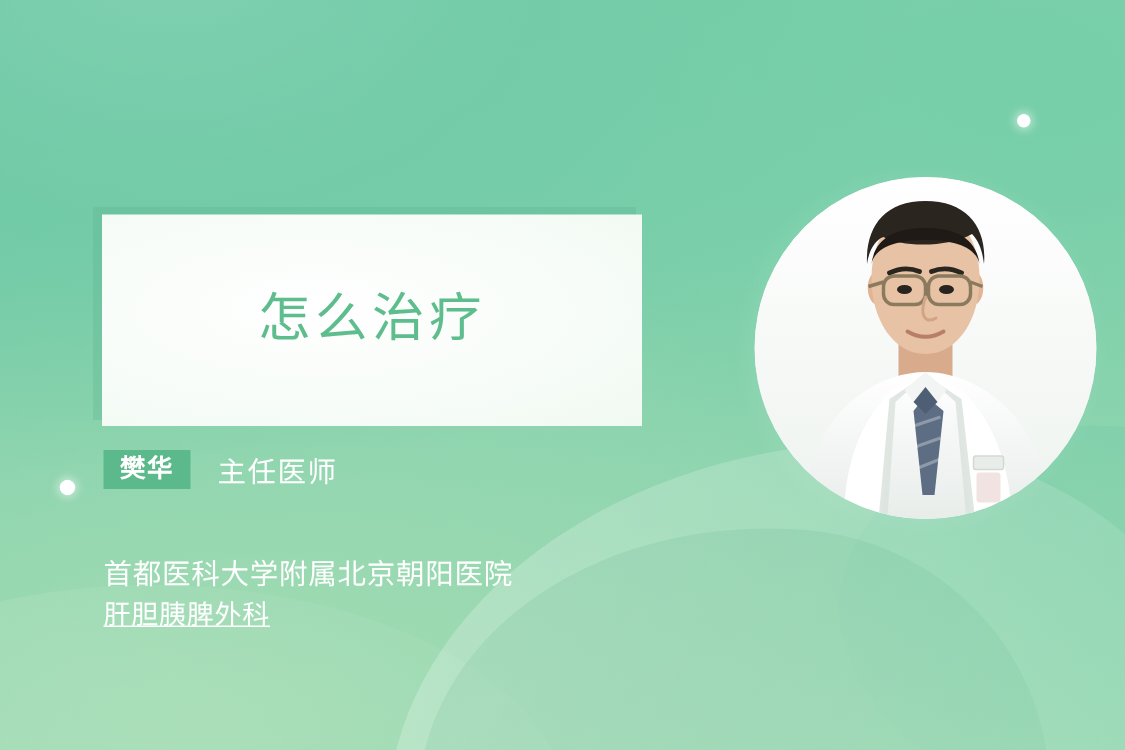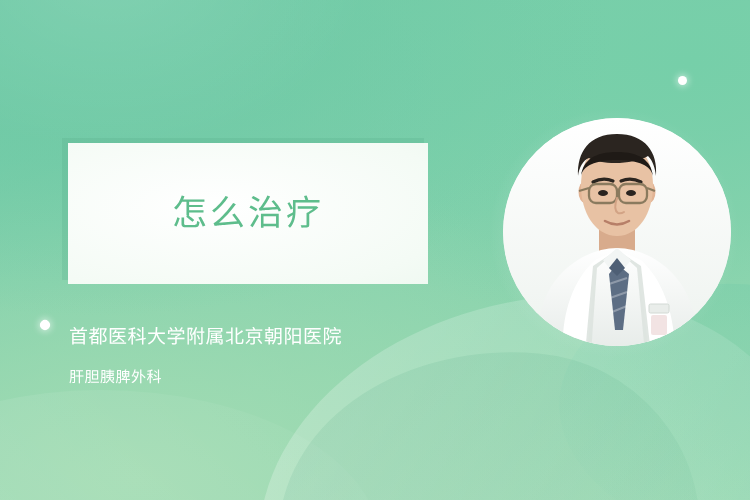--- a/index.html
+++ b/index.html
@@ -145,32 +145,32 @@
     white-space:nowrap;
   }
   .doctor-title{
     margin-left:18px;
     color:#ffffff;
     font-size:19px;
     letter-spacing:1px;
     white-space:nowrap;
   }
   .hospital{
-    margin-top:23px;
+    margin-top:39px;
     color:#ffffff;
     font-size:19px;
     letter-spacing:.5px;
     white-space:nowrap;
   }
   .department{
-    margin-top:17px;
-    color:#ffffff;
-    font-size:15px;
+    color:#ffffff;
+    font-size:18px;
     letter-spacing:.5px;
     white-space:nowrap;
+    text-decoration:underline;
   }
 </style>
 </head>
 <body>
 
 <div class="card">
 
   <div class="wave wave-top-left"></div>
   <div class="wave wave-bottom-left"></div>
   <div class="wave wave-right-edge"></div>
@@ -264,17 +264,21 @@
       </g>
     </svg>
   </div>
 
   <div class="title-shadow"></div>
   <div class="title-panel">
     <div class="title-line1">怎么治疗</div>
   </div>
 
   <div class="doctor-info">
+    <div class="doctor-row">
+      <span class="doctor-name">樊华</span>
+      <span class="doctor-title">主任医师</span>
+    </div>
     <div class="hospital">首都医科大学附属北京朝阳医院</div>
     <div class="department">肝胆胰脾外科</div>
   </div>
 
 </div>
 
 </body></html>

